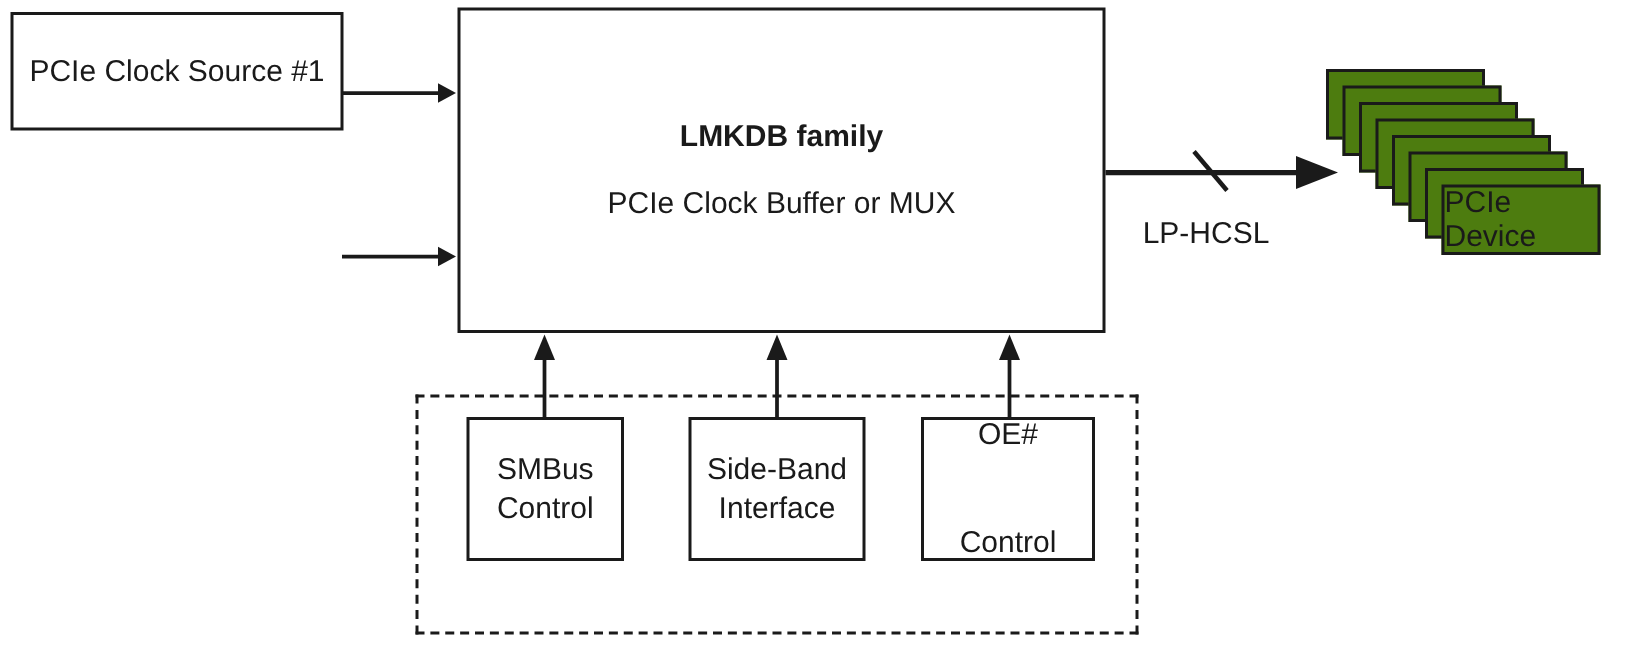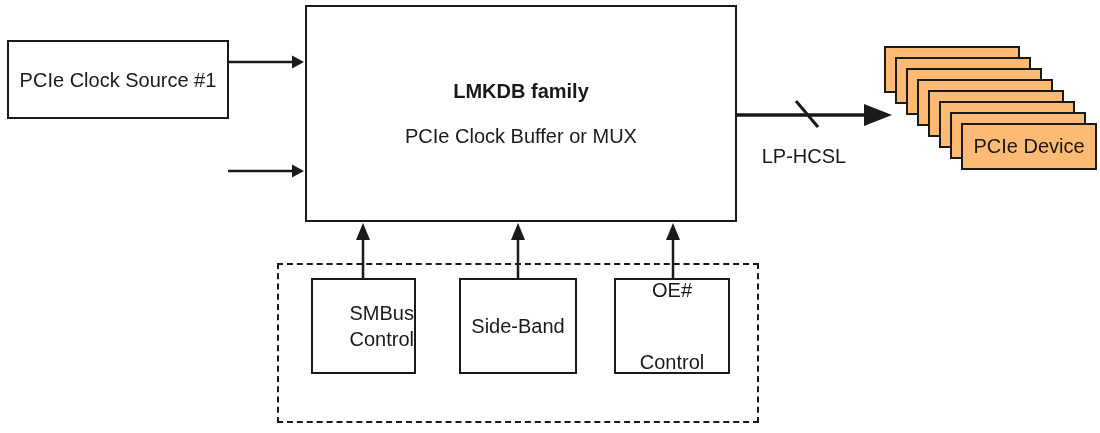--- a/index.html
+++ b/index.html
@@ -37,21 +37,21 @@
     text-align: center;
   }
   .src {
     left: 7px;
     width: 222px;
     height: 79px;
     border-width: 2.5px;
     font-size: 20px;
     line-height: 24px;
   }
-  .src1 { top: 40px; }
+  .src1 { top: 8px; }
   .src2 { top: 132px; }
   .note {
     font-style: italic;
     font-size: 19px;
     line-height: 24px;
   }
   .main-box {
     left: 305px;
     top: 5px;
     width: 432px;
@@ -74,23 +74,23 @@
   .stack {
     position: absolute;
     left: 884px;
     top: 46px;
     width: 212px;
     height: 125px;
   }
   .device-card {
     position: absolute;
     box-sizing: border-box;
-    width: 136px;
+    width: 106px;
     height: 47px;
-    background: #fdba74;
+    background: #4d7c0f;
     border: 2px solid #1a1a1a;
   }
   .device-card.front {
     display: flex;
     align-items: center;
     justify-content: center;
     font-size: 20px;
   }
   .dashed-container {
     position: absolute;
@@ -110,21 +110,21 @@
     background: #ffffff;
     border: 2px solid #1a1a1a;
     display: flex;
     flex-direction: column;
     align-items: center;
     justify-content: center;
     text-align: center;
     font-size: 20px;
     line-height: 26px;
   }
-  .ctrl-smbus { left: 32px; width: 105px; align-items: flex-end; }
+  .ctrl-smbus { left: 32px; width: 105px; }
   .ctrl-sideband { left: 180px; width: 118px; }
   .ctrl-oe { left: 335px; width: 116px; gap: 46px; }
   .ctrl-label {
     position: absolute;
     left: 0;
     right: 0;
     bottom: 6px;
     text-align: center;
     font-size: 20px;
     line-height: 22px;
@@ -158,20 +158,21 @@
       <div class="device-card front" style="left: 77px; top: 77px;">PCIe Device</div>
     </div>
 
   <div class="dashed-container">
     <div class="ctrl-box ctrl-smbus">
       <span>SMBus</span>
       <span>Control</span>
     </div>
     <div class="ctrl-box ctrl-sideband">
       <span>Side-Band</span>
+      <span>Interface</span>
     </div>
     <div class="ctrl-box ctrl-oe">
       <span>OE#</span>
       <span>Control</span>
     </div>
   </div>
 
   <svg class="overlay" viewBox="0 0 1100 433" xmlns="http://www.w3.org/2000/svg">
 
     <g>

